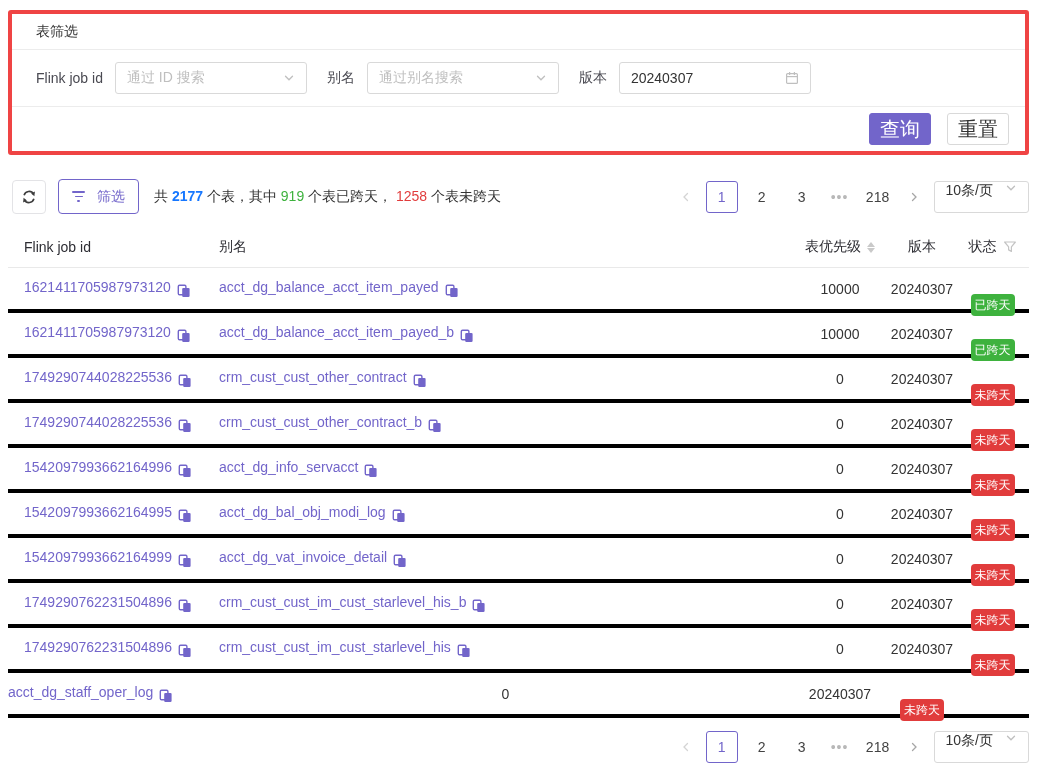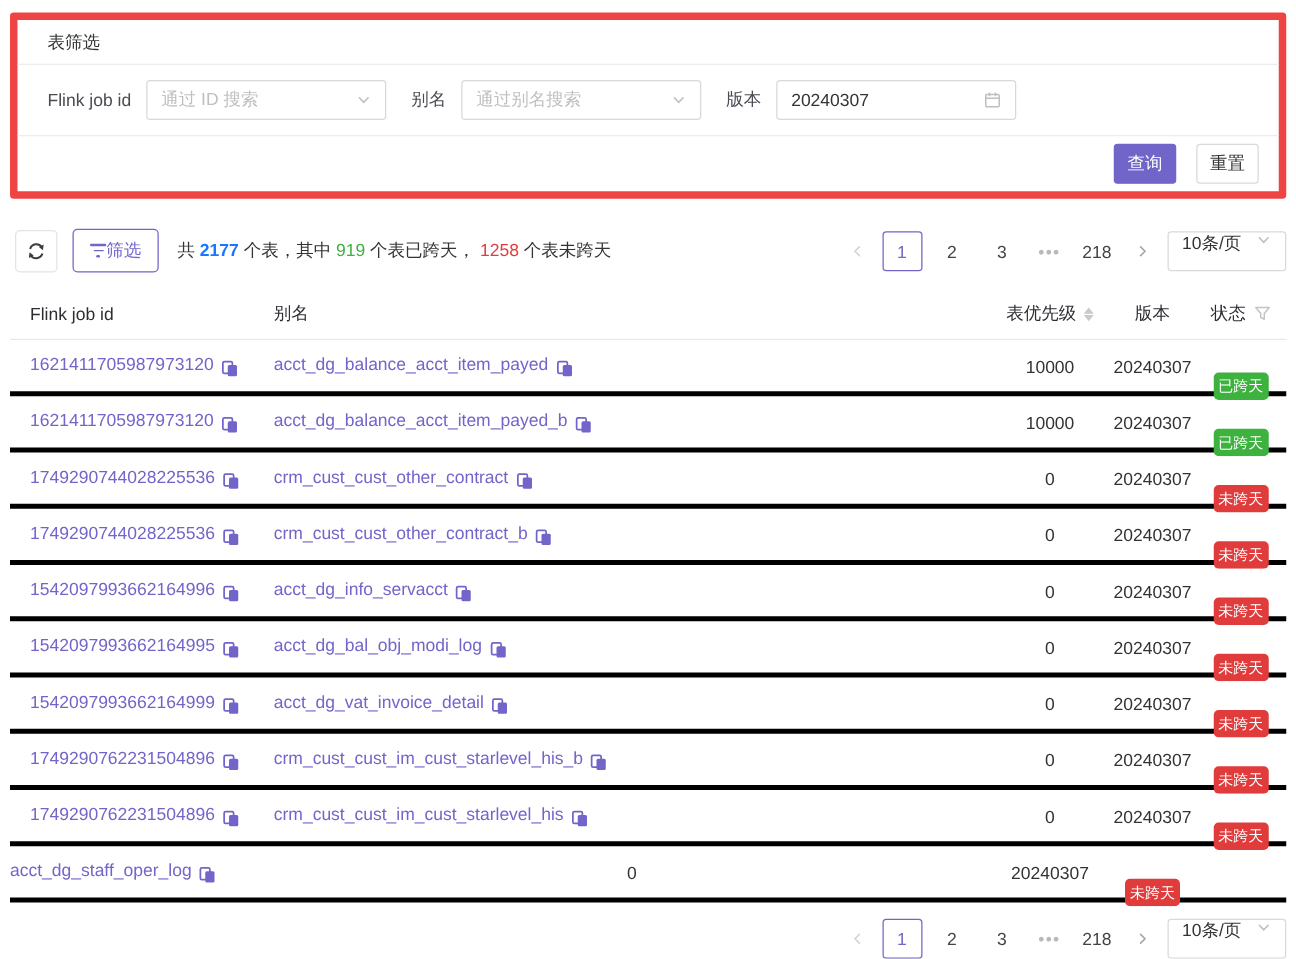--- a/index.html
+++ b/index.html
@@ -1,41 +1,41 @@
 <!DOCTYPE html>
 <html><head>
 <meta charset="utf-8">
 <style>
   * { margin:0; padding:0; box-sizing:border-box; }
   html,body { width:1037px; height:767px; background:#fff;
     font-family:"Liberation Sans","DejaVu Sans",sans-serif; font-size:14px; color:#333; }
   .page { position:relative; width:1037px; height:767px; overflow:hidden; }
 
   
-  .filter-card { margin:10px 8px 0; border:6px solid #ef4444; border-radius:3px; background:#fff; }
+  .filter-card { margin:10px 8px 0; border:4px solid #ef4444; border-radius:3px; background:#fff; }
   .card-title { padding:9px 24px 8px; border-bottom:1px solid #ececec; color:#333; }
   .filter-row { display:flex; align-items:center; padding:12px 24px; border-bottom:1px solid #ececec; }
   .field { display:flex; align-items:center; margin-right:20px; }
   .field .label { margin-right:12px; color:#4a4a52; white-space:nowrap; }
   .select, .date-input { width:192px; height:32px; border:1px solid #d9d9d9; border-radius:3px;
     display:flex; align-items:center; padding:0 11px; background:#fff; cursor:pointer; }
   .select .placeholder { color:#bfbfbf; flex:1; overflow:hidden; white-space:nowrap; }
   .date-input .value { color:#333; flex:1; }
   .ic { display:inline-block; vertical-align:middle; flex:none; }
   .btn-row { display:flex; justify-content:flex-end; align-items:center; gap:16px; padding:6px 16px; height:44px; }
   .btn { height:32px; padding:0 10px; border-radius:3px; border:1px solid #d9d9d9; background:#fff;
-    color:#333; font-size:14px; cursor:pointer; font-family:inherit; }
+    color:#333; font-size:20px; cursor:pointer; font-family:inherit; }
   .btn.primary { background:#7265ca; border-color:#7265ca; color:#fff; }
 
   
   .toolbar { display:flex; align-items:center; margin:24px 8px 0; }
   .icon-btn { width:34px; height:34px; margin-left:4px; border:1px solid #e3e3e6; border-radius:4px;
     background:#fff; display:flex; align-items:center; justify-content:center; cursor:pointer; }
   .filter-btn { margin-left:12px; height:35px; padding:0 13px; border:1px solid #7265ca; border-radius:4px;
-    background:#fff; color:#7265ca; display:flex; align-items:center; gap:0; font-size:14px; cursor:pointer; font-family:inherit; }
+    background:#fff; color:#7265ca; display:flex; align-items:center; gap:12px; font-size:14px; cursor:pointer; font-family:inherit; }
   .flt-lines { display:inline-flex; flex-direction:column; align-items:center; gap:2.5px; }
   .flt-lines i { display:block; height:1.8px; background:#7265ca; border-radius:1px; }
   .flt-lines i:nth-child(1){ width:13px; } .flt-lines i:nth-child(2){ width:8px; } .flt-lines i:nth-child(3){ width:3.5px; }
   .summary { margin-left:15px; color:#333; white-space:nowrap; }
   .summary .blue { color:#1677ff; font-weight:bold; }
   .summary .green { color:#3eb23e; font-weight:normal; }
   .summary .red { color:#e13c3c; font-weight:normal; }
 
   
   .pagination { display:flex; align-items:center; gap:8px; }

